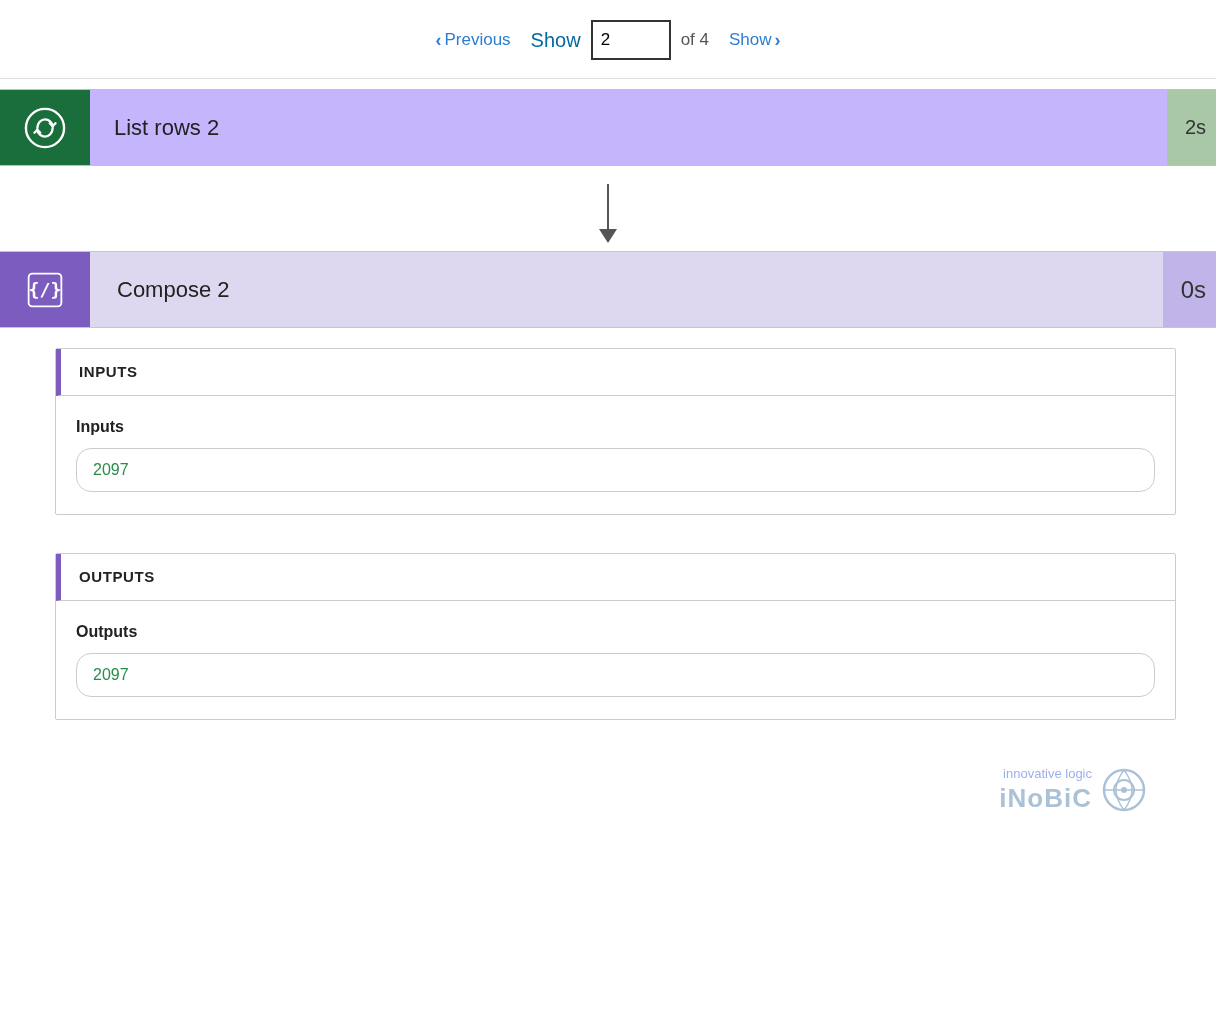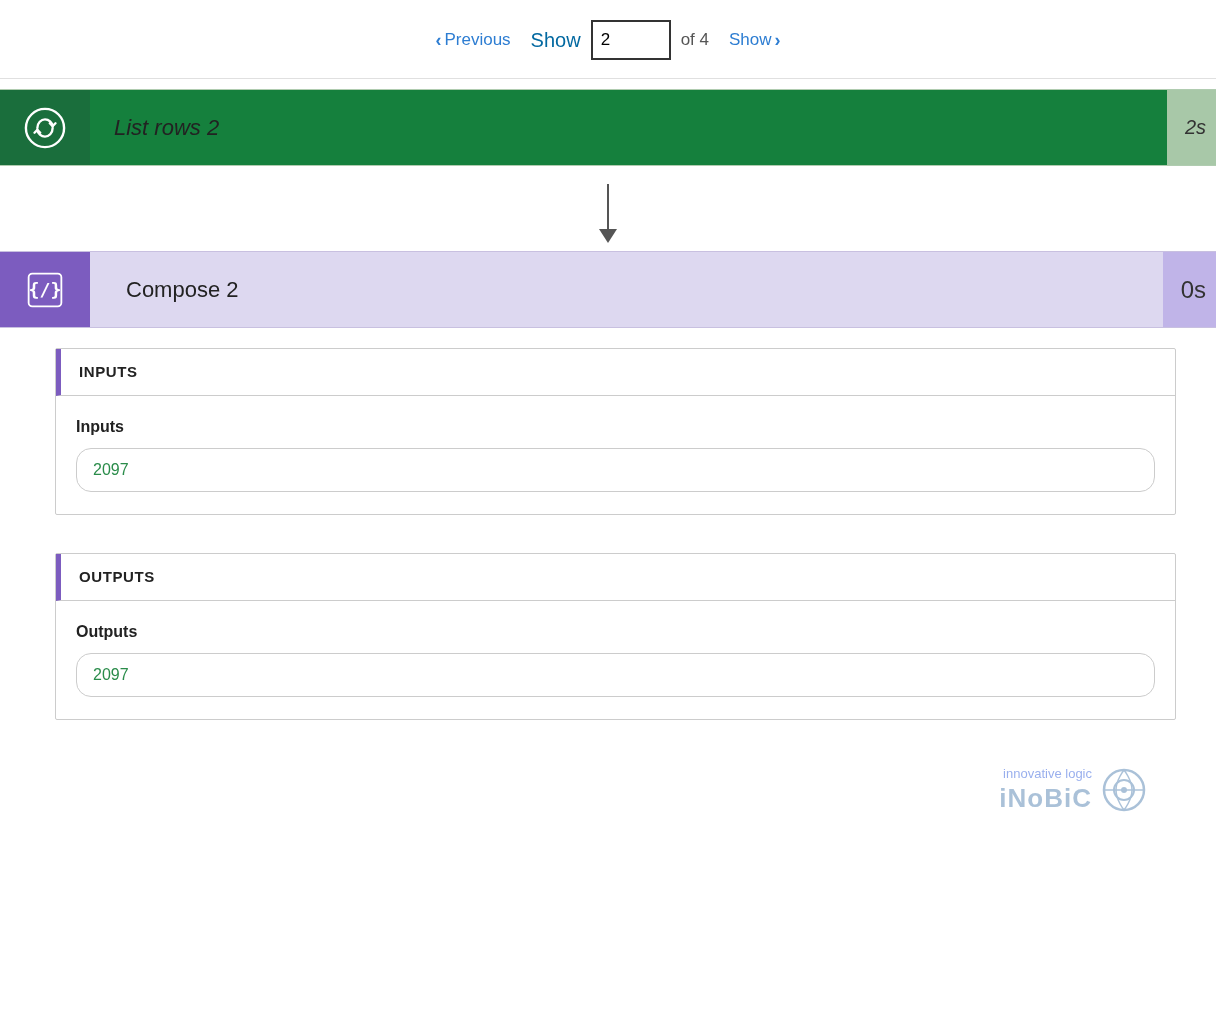--- a/index.html
+++ b/index.html
@@ -53,25 +53,24 @@
     .pagination-of {
       font-size: 17px;
       color: #555;
     }
 
     
     .list-rows-block {
       display: flex;
       align-items: stretch;
       width: 100%;
-      background: #15803d;
+      background: #c4b5fd;
       border-top: 1px solid #b0ccb0;
       border-bottom: 1px solid #b0ccb0;
       margin-top: 10px;
-      font-style: italic;
     }
     .list-rows-icon {
       width: 90px;
       min-height: 75px;
       background: #1a6e3c;
       display: flex;
       align-items: center;
       justify-content: center;
       flex-shrink: 0;
     }
@@ -142,21 +141,21 @@
       flex-shrink: 0;
     }
     .compose-icon svg {
       width: 40px;
       height: 40px;
     }
     .compose-title {
       flex: 1;
       display: flex;
       align-items: center;
-      padding-left: 36px;
+      padding-left: 27px;
       font-size: 22px;
       color: #222;
       font-weight: 400;
     }
     .compose-time {
       display: flex;
       align-items: center;
       padding-right: 10px;
       font-size: 24px;
       color: #333;

